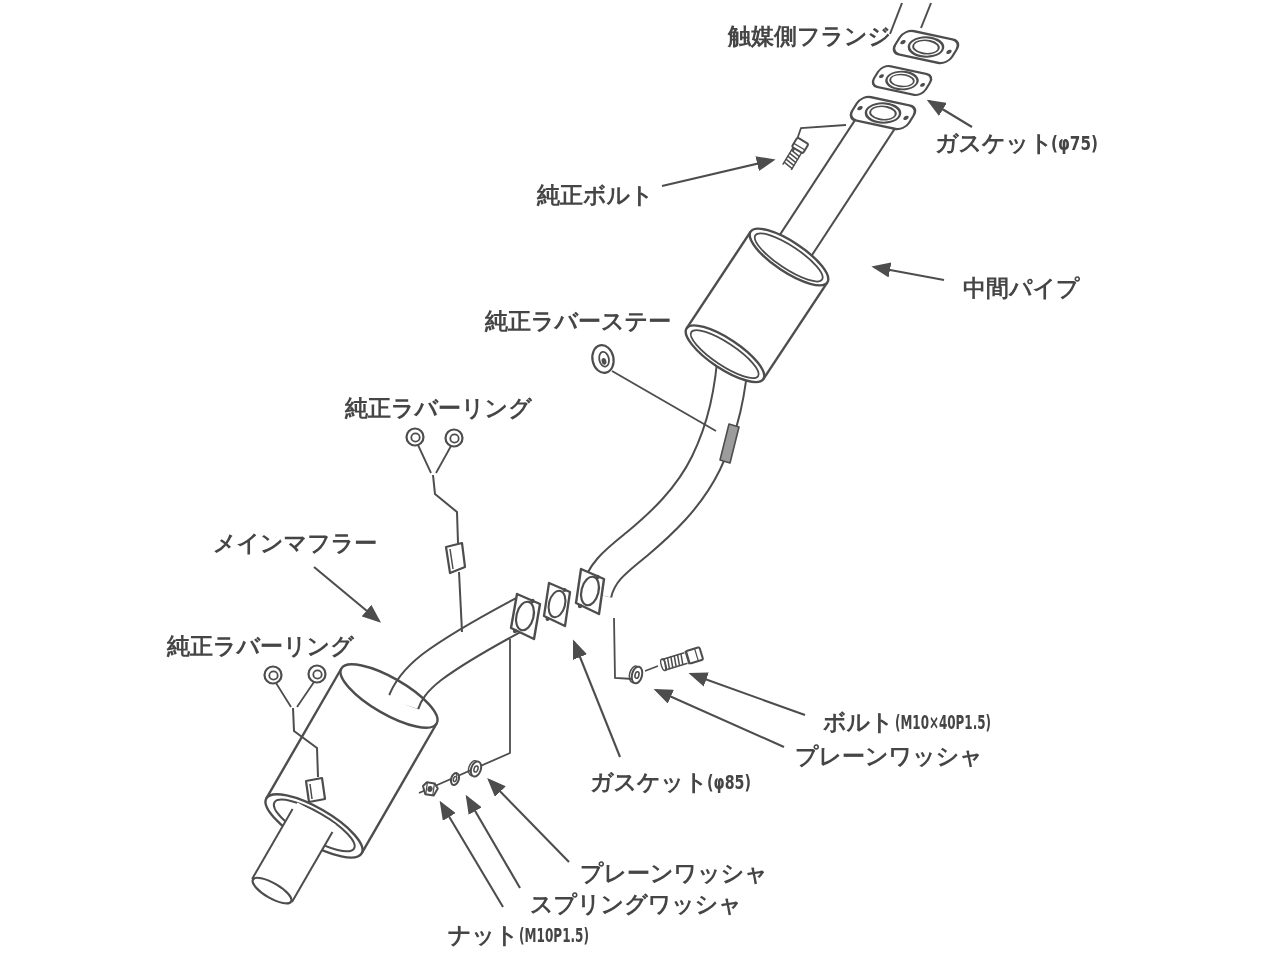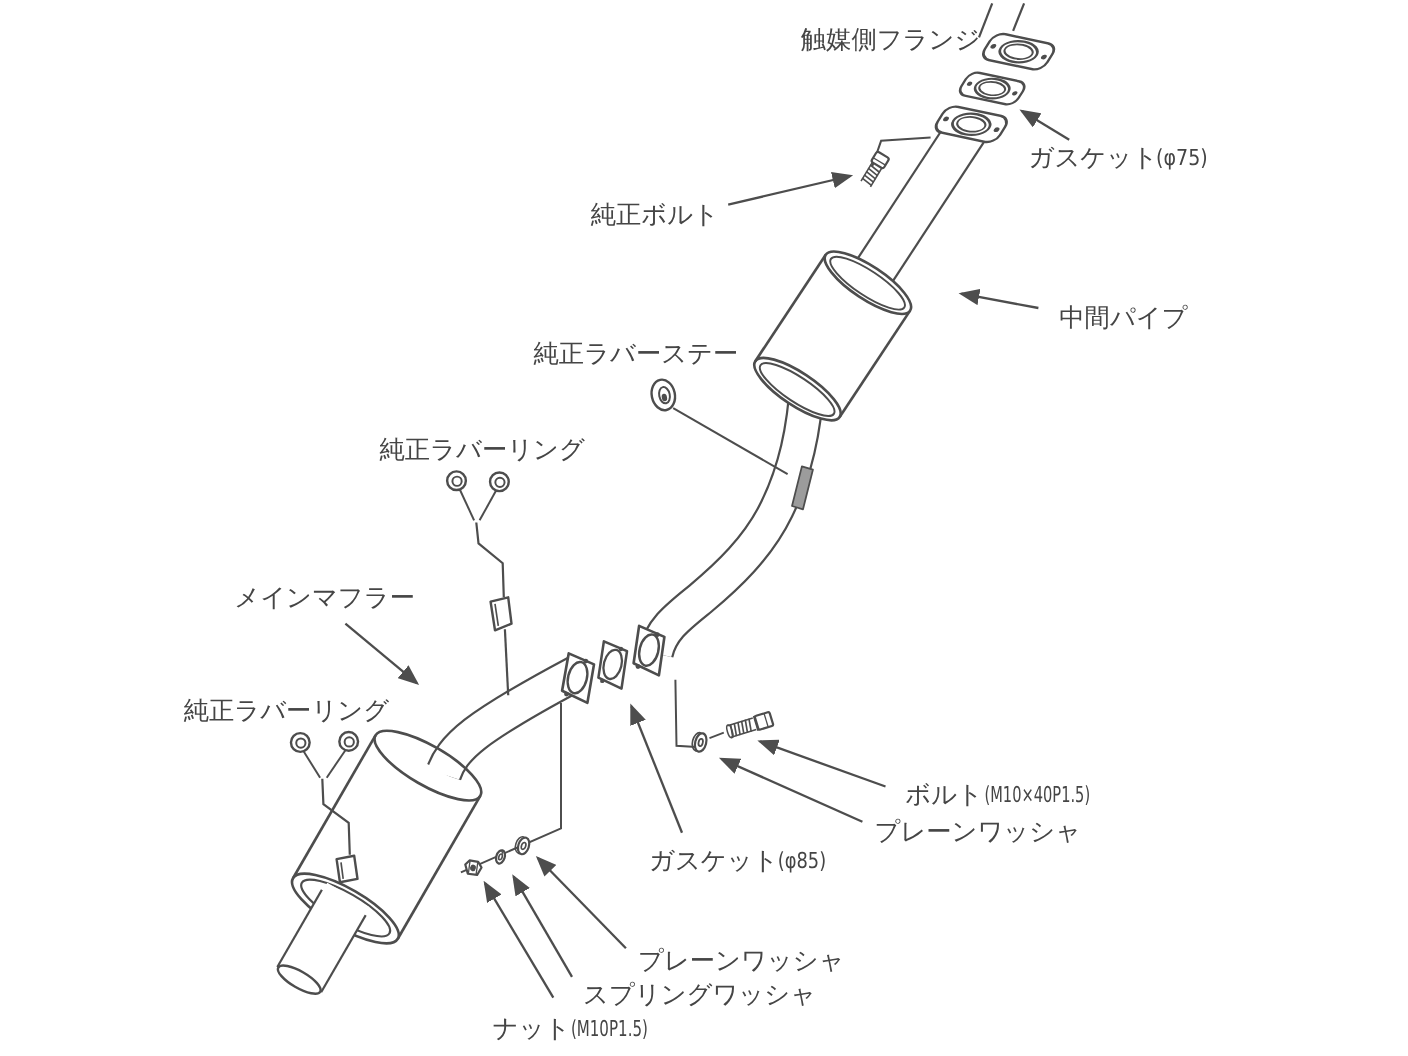--- a/index.html
+++ b/index.html
@@ -1,17 +1,17 @@
 <!DOCTYPE html>
 <html><head>
 <meta charset="utf-8">
 <style>
   html,body{margin:0;padding:0;background:#fff;}
   .stage{width:1107px;height:960px;background:#ffffff;position:relative;overflow:hidden;
-         font-family:"DejaVu Sans",sans-serif;}
+         font-family:"DejaVu Sans",sans-serif;font-weight:bold;}
   svg{display:block;}
   .ln{stroke:#4d4d4d;}
   .nf{fill:none;}
   .wf{fill:#ffffff;}
   .df{fill:#4d4d4d;}
   .po{stroke:#4d4d4d;fill:none;}
   .pi{stroke:#ffffff;fill:none;}
   text{fill:#454545;}
   .lbl{font-size:23px;letter-spacing:0px;}
   .spec{font-size:20px;}

